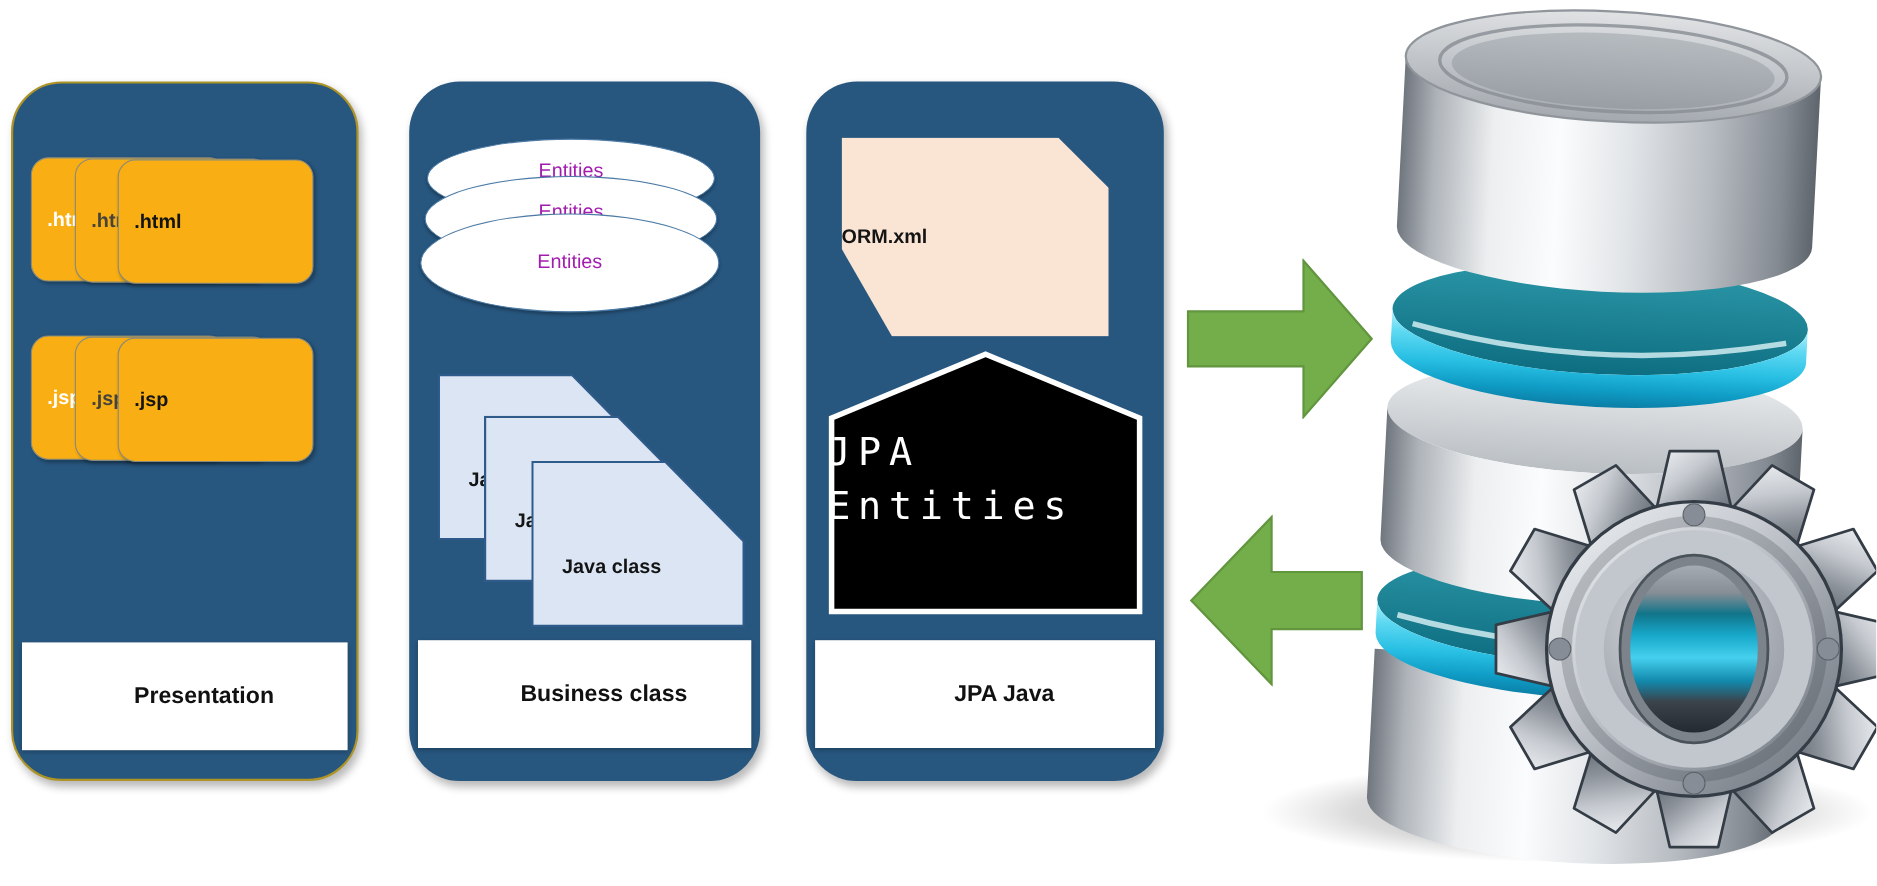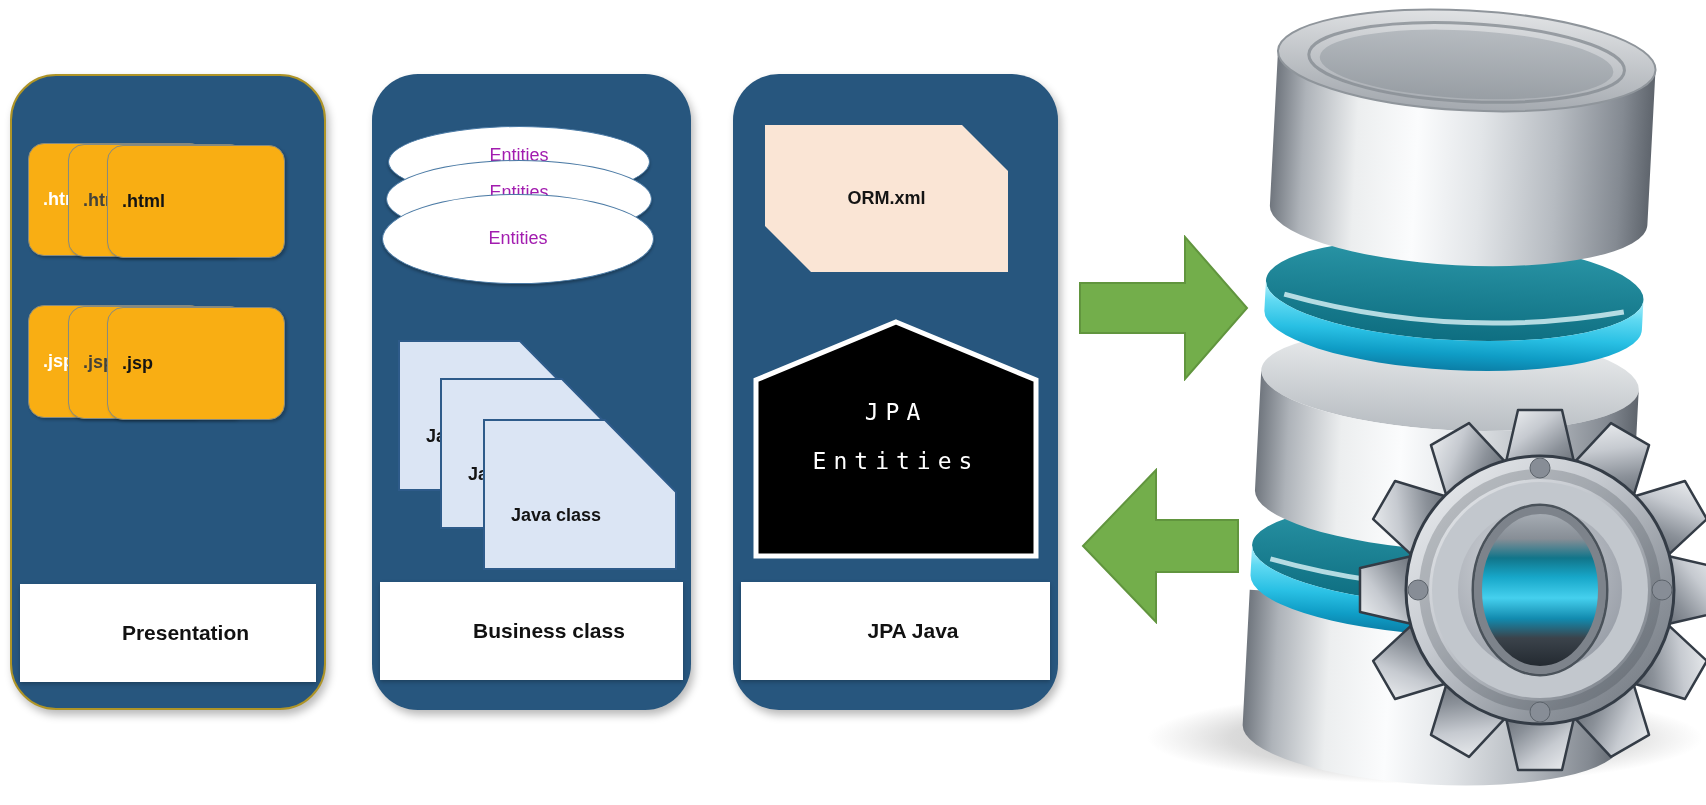--- a/index.html
+++ b/index.html
@@ -39,30 +39,30 @@
     font-size:18px;font-weight:normal;color:#a21caf;
   }
   
   .java-shape{position:absolute;width:195px;height:152px;}
   .java-shape .lbl{
     position:absolute;left:28px;top:63%;transform:translateY(-50%);
     font-size:18px;font-weight:bold;color:#141414;white-space:nowrap;
   }
   
   #orm-shape{
-    position:absolute;left:32px;top:51px;width:243px;height:147px;background:#fae5d5;
+    position:absolute;left:32px;top:51px;width:243px;height:181px;background:#fae5d5;
     clip-path:polygon(0 0,197px 0,100% 46px,100% 100%,46px 100%,0 101px);
-    display:flex;align-items:center;justify-content:center;
+    display:flex;align-items:center;justify-content:flex-start;
   }
   #orm-shape span{font-size:18px;font-weight:bold;color:#141414;}
   
   #pentagon-wrap{position:absolute;left:19px;top:244px;width:288px;height:242px;}
   #pentagon-text{
-    position:absolute;left:0;right:0;top:70px;text-align:center;color:#ffffff;
-    font-family:"DejaVu Sans Mono",monospace;font-size:23px;line-height:49px;
+    position:absolute;left:0;right:0;top:70px;color:#ffffff;
+    font-family:"DejaVu Sans Mono",monospace;font-size:35px;line-height:49px;
     letter-spacing:7px;
   }
   .abs{position:absolute;}
 </style>
 </head>
 <body>
 
 <div id="stage">
 
   <div class="col" id="col-presentation">

